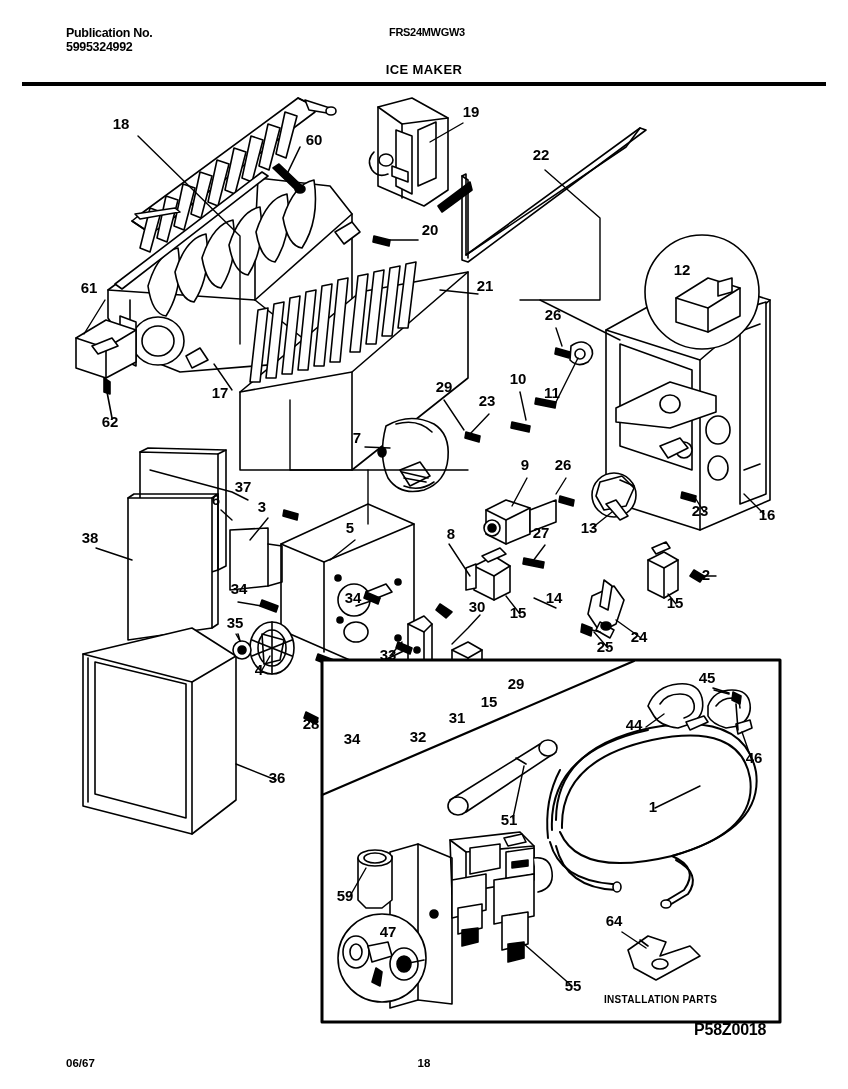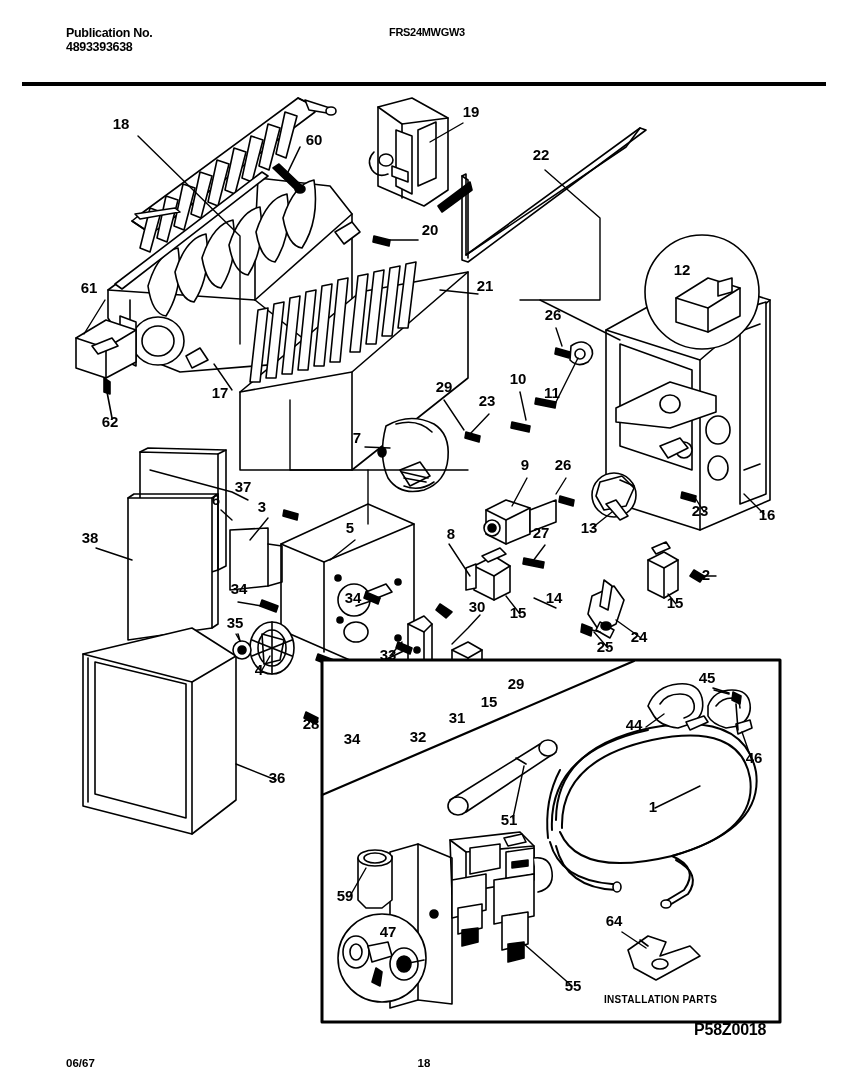--- a/index.html
+++ b/index.html
@@ -17,22 +17,23 @@
   svg{position:absolute;left:0;top:0;}
   .cal{font-family:"Liberation Sans",sans-serif;font-size:15px;font-weight:bold;}
   .boxtitle{font-family:"Liberation Sans",sans-serif;font-size:10px;font-weight:bold;letter-spacing:0.3px;}
 </style>
 </head>
 <body>
 
 <div class="page">
 
   <div class="hdr" id="pub-label">Publication No.</div>
-  <div class="hdr" id="pub-number">4893393638</div>
+  <div class="hdr" id="pub-number">5995324992</div>
   <div class="hdr" id="model-number">FRS24MWGW3</div>
+  <div class="hdr" id="sheet-title">ICE MAKER</div>
   <div id="title-rule"></div>
 
   <svg id="diagram" width="848" height="1089" viewBox="0 0 848 1089" fill="none" stroke="#000" stroke-width="1.6" stroke-linecap="round" stroke-linejoin="round">
 
     <g>
       <path d="M132 221 L142 213 L298 98 L310 104 L315 112 L160 228 L150 233 Z" fill="#fff"></path>
       <path d="M132 221 L150 233"></path>
       <path d="M298 98 L310 104"></path>
 
       <path d="M150 208 L140 248 L150 252 L161 212 Z" fill="#fff"></path>

